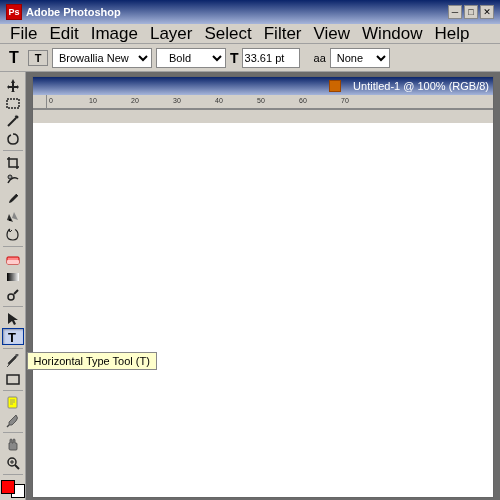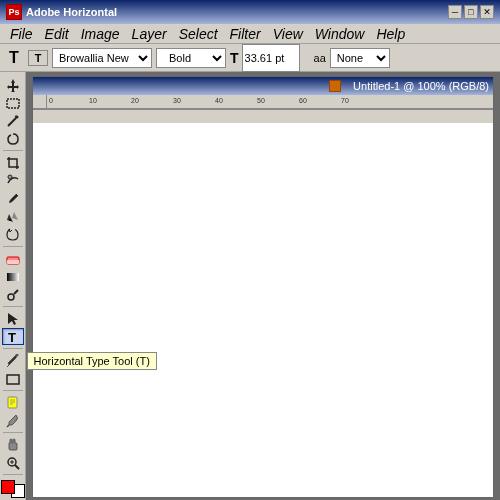--- a/index.html
+++ b/index.html
@@ -21,38 +21,38 @@
 
     
     .menu-bar {
       background: #d4d0c8;
       height: 20px;
       display: flex;
       align-items: center;
       padding: 0 4px;
       border-bottom: 1px solid #a0a0a0;
     }
-    .menu-item { padding: 2px 6px; font-size: 14px; cursor: pointer; color: #000; font-style: italic; }
+    .menu-item { padding: 2px 6px; font-size: 17px; cursor: pointer; color: #000; }
 
     
     .options-bar {
       background: #d4d0c8;
       height: 28px;
       display: flex;
       align-items: center;
       padding: 0 4px;
       gap: 4px;
       border-bottom: 1px solid #a0a0a0;
     }
     .options-bar .tool-icon { font-size: 14px; font-weight: bold; padding: 2px 4px; border: 1px solid #888; background: #fff; min-width: 20px; text-align: center; }
     .options-bar select { height: 20px; font-size: 11px; background: white; border: 1px solid #888; padding: 0 2px; }
     .options-bar .font-name { width: 100px; }
     .options-bar .font-style { width: 70px; padding-left: 8px; }
     .font-size-wrapper { display: flex; align-items: center; gap: 1px; }
-    .options-bar .font-size { width: 58px; height: 28px; font-size: 11px; border: 1px solid #888; background: white; padding: 0 2px; }
+    .options-bar .font-size { width: 58px; height: 20px; font-size: 11px; border: 1px solid #888; background: white; padding: 0 2px; }
     .aa-label { font-size: 11px; margin-left: 10px; }
     .options-bar .antialias { width: 60px; height: 20px; font-size: 11px; border: 1px solid #888; background: white; }
 
     
     .main-area {
       display: flex;
       height: calc(500px - 70px);
     }
 
     
@@ -175,21 +175,21 @@
     .doc-body { display: flex; flex-direction: column; flex: 1; overflow: hidden; }
     .doc-main { display: flex; flex: 1; overflow: hidden; }
   </style>
 </head>
 <body>
 
 <div class="title-bar">
   <div class="title-bar-icon">
     <span style="color:white;font-size:9px;font-weight:bold;">Ps</span>
   </div>
-  <span class="title-bar-text">Adobe Horizontal</span>
+  <span class="title-bar-text">Adobe Photoshop</span>
   <div class="title-bar-buttons">
     <div class="title-btn">─</div>
     <div class="title-btn">□</div>
     <div class="title-btn">✕</div>
   </div>
 </div>
 
 <div class="menu-bar">
   <span class="menu-item">File</span>
   <span class="menu-item">Edit</span>

